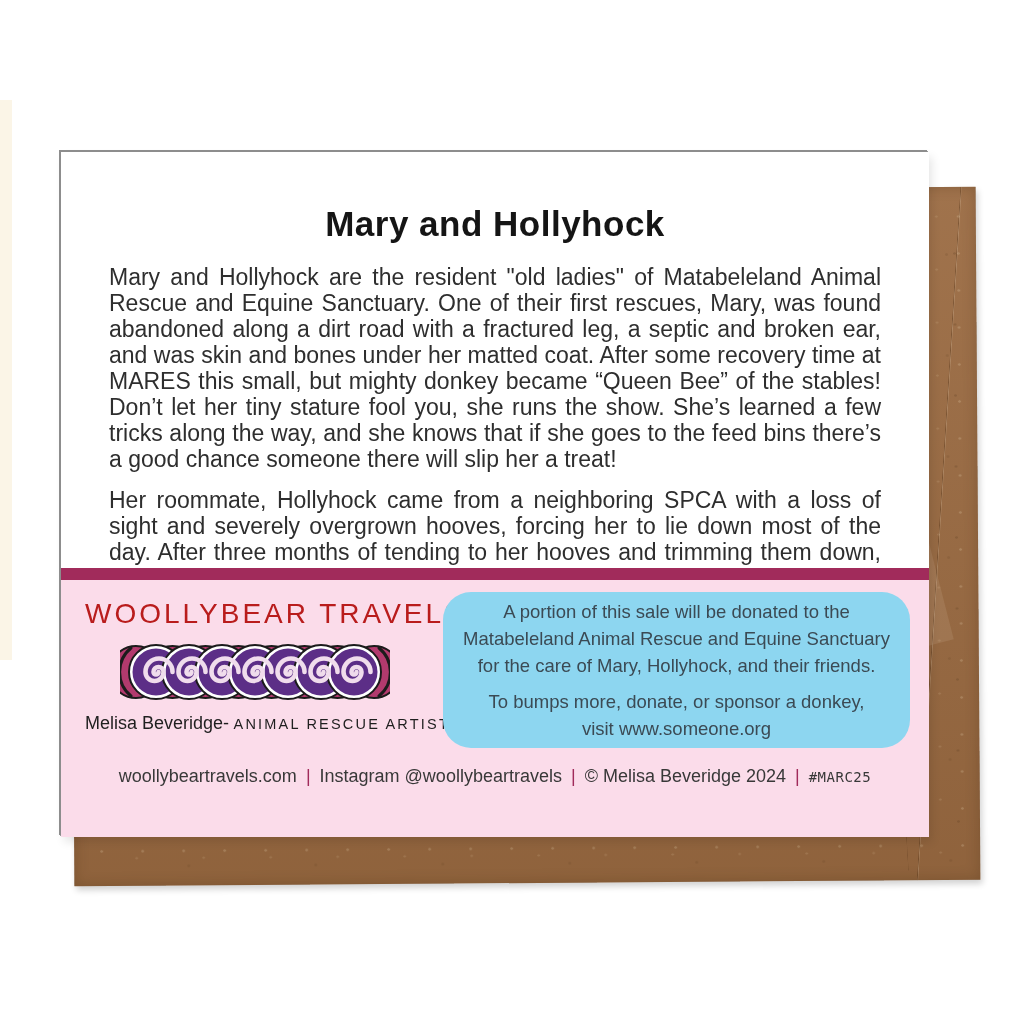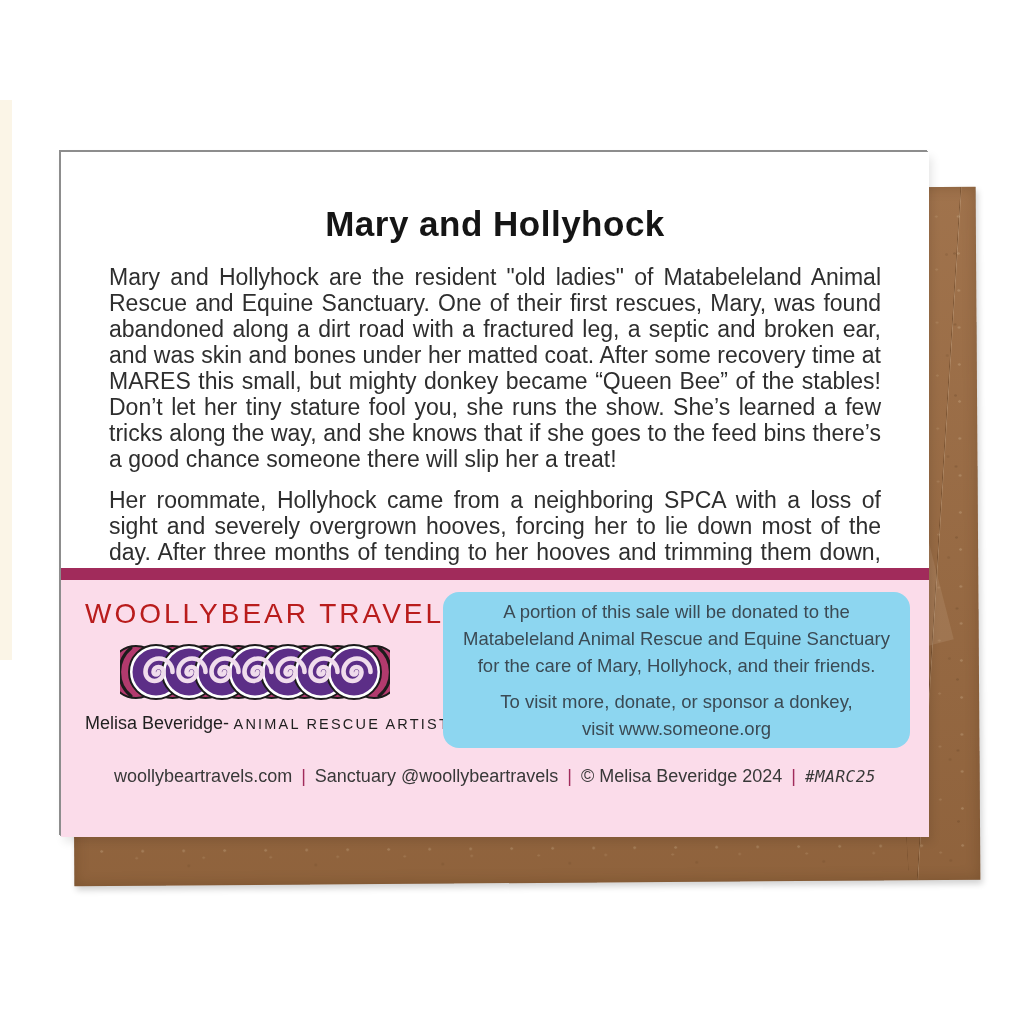--- a/index.html
+++ b/index.html
@@ -71,30 +71,30 @@
   .logo-svg .magenta{fill:var(--logo-magenta,#b23a6d);stroke:#1b1b1b;stroke-width:2;}
   .logo-svg .ring{fill:#ffffff;stroke:#1b1b1b;stroke-width:2;}
   .logo-svg .purple{fill:var(--logo-purple,#5c2e87);}
   .logo-svg .spiral{fill:none;stroke:#f0dcec;stroke-width:4.6;stroke-linecap:round;}
   .logo-svg .paren{fill:none;stroke:#1b1b1b;stroke-width:3;stroke-linecap:round;}
   .artist-line{margin-top:5px;color:#1f1f1f;white-space:nowrap;}
   .artist-name{font-size:18px;}
   .artist-role{font-size:14.5px;letter-spacing:2.2px;}
 
   .donation{position:absolute;left:382px;top:12px;width:467px;height:156px;
-    background:var(--donation-box,#8dd6f0);border-radius:16px;
+    background:var(--donation-box,#8dd6f0);border-radius:28px;
     display:flex;flex-direction:column;justify-content:center;align-items:center;
     padding:10px 17px;text-align:center;color:var(--box-ink,#3b4a54);}
   .donation p{font-size:18.5px;line-height:27px;}
   .donation p + p{margin-top:9px;}
 
   .footer-line{position:absolute;left:0;top:186px;width:100%;text-align:center;
     font-size:18px;color:#383838;white-space:nowrap;}
   .footer-sep{color:var(--accent-bar,#a12b5b);padding:0 9px;font-size:18px;}
-  .footer-sku{font-family:"DejaVu Sans Mono",monospace;font-size:16px;letter-spacing:.5px;font-style:italic;}
+  .footer-sku{font-family:"DejaVu Sans Mono",monospace;font-size:14px;letter-spacing:.5px;}
 </style>
 </head>
 <body>
 
 <div class="stage">
 
   <div class="bg-strip"></div>
 
   <div class="envelope">
     <div class="env-crease"></div>
@@ -160,23 +160,23 @@
         </svg>
 
         <div class="artist-line">
           <span class="artist-name">Melisa Beveridge-</span>
           <span class="artist-role">ANIMAL RESCUE ARTIST</span>
         </div>
       </div>
 
       <div class="donation">
         <p>A portion of this sale will be donated to the Matabeleland Animal Rescue and Equine Sanctuary for the care of Mary, Hollyhock, and their friends.</p>
-        <p><span>To visit more, donate, or sponsor a donkey,</span><br>
+        <p><span>To bumps more, donate, or sponsor a donkey,</span><br>
         <span>visit www.someone.org</span></p>
       </div>
 
       <div class="footer-line">
-        <span>woollybeartravels.com</span><span class="footer-sep">|</span><span>Sanctuary @woollybeartravels</span><span class="footer-sep">|</span><span>© Melisa Beveridge 2024</span><span class="footer-sep">|</span><span class="footer-sku">#MARC25</span>
+        <span>woollybeartravels.com</span><span class="footer-sep">|</span><span>Instagram @woollybeartravels</span><span class="footer-sep">|</span><span>© Melisa Beveridge 2024</span><span class="footer-sep">|</span><span class="footer-sku">#MARC25</span>
       </div>
 
     </div>
   </div>
 </div>
 
 </body></html>

